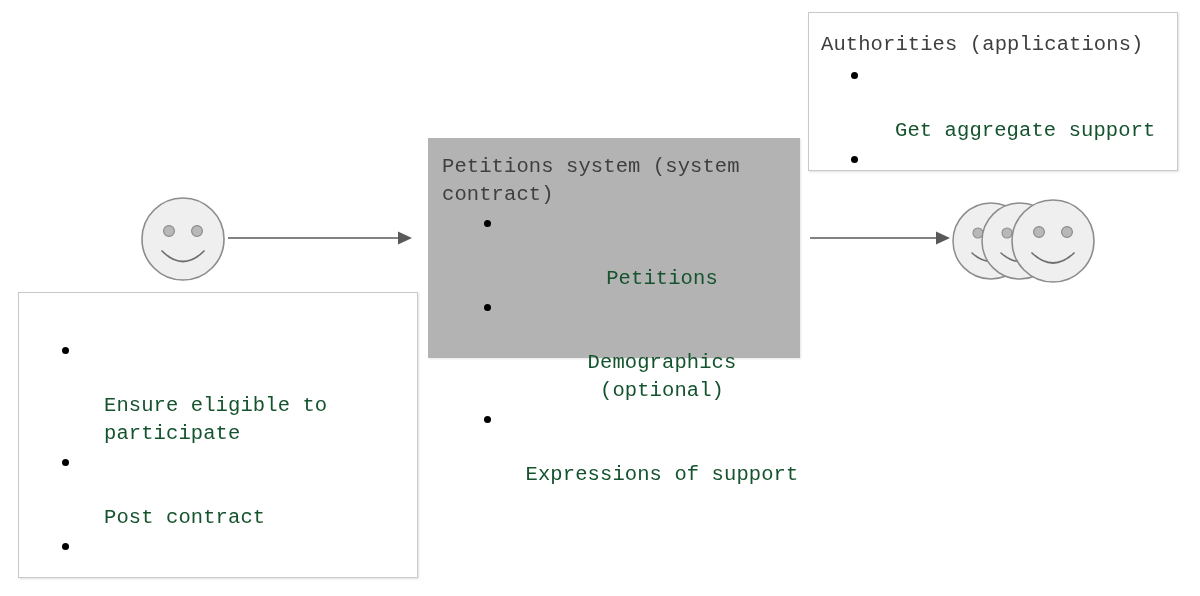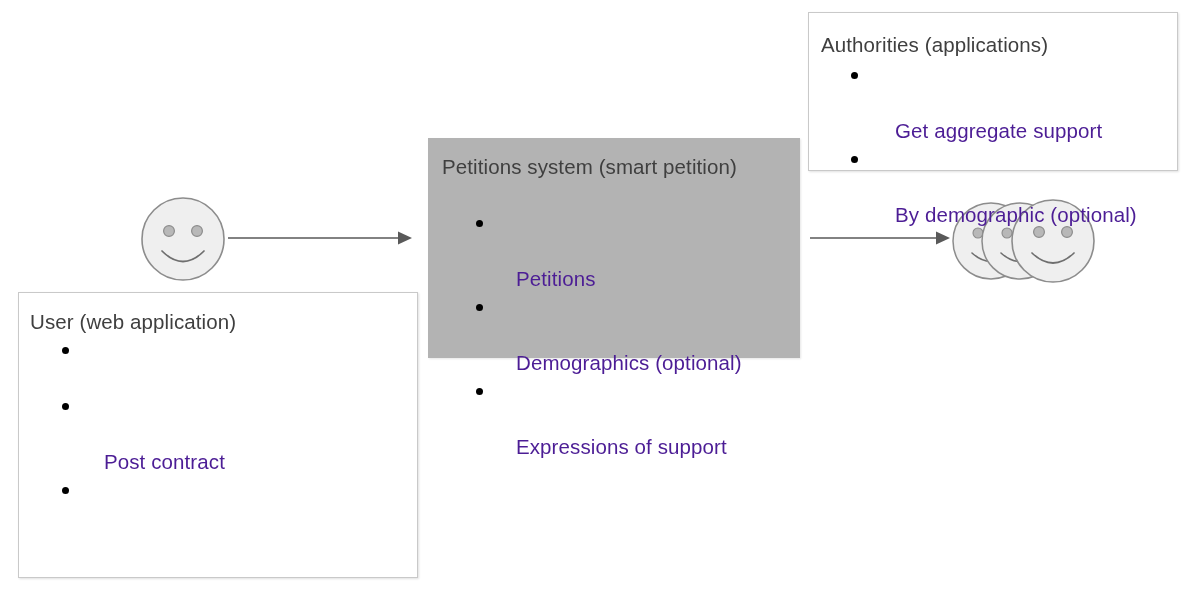--- a/index.html
+++ b/index.html
@@ -21,20 +21,21 @@
     left: 0;
     top: 0;
     width: 1200px;
     height: 596px;
   }
 
   
   .node-box {
     position: absolute;
     box-sizing: border-box;
+    font-family: Liberation Mono, monospace;
   }
   .box-outline {
     border: 1px solid #c9c9c9;
     background: #ffffff;
     box-shadow: 1px 1px 2px rgba(0,0,0,0.12);
   }
   .box-filled {
     background: #b3b3b3;
     border: none;
     box-shadow: 1px 1px 2px rgba(0,0,0,0.10);
@@ -51,21 +52,21 @@
   .bullet-list {
     list-style: none;
     margin: 0;
     padding: 0;
   }
   .bullet-item {
     position: relative;
     font-size: 20.5px;
     line-height: 28px;
     letter-spacing: 0.1px;
-    color: #4c1d95;
+    color: #14532d;
     white-space: pre-line;
   }
   .bullet-item .dot {
     position: absolute;
     width: 7px;
     height: 7px;
     border-radius: 50%;
     background: #000000;
     top: 11px;
   }
@@ -83,21 +84,21 @@
   #user-box .bullet-item .dot { left: 32px; }
 
   
   #petitions-box {
     left: 428px;
     top: 138px;
     width: 372px;
     height: 220px;
   }
   #petitions-box .box-title { position: absolute; left: 14px; top: 15px; width: 310px; }
-  #petitions-box .bullet-list { position: absolute; left: 14px; top: 71px; width: 350px; }
+  #petitions-box .bullet-list { position: absolute; left: 22px; top: 71px; width: 350px; text-align: center; }
   #petitions-box .bullet-item { padding-left: 74px; }
   #petitions-box .bullet-item .dot { left: 34px; }
 
   
   #authorities-box {
     left: 808px;
     top: 12px;
     width: 370px;
     height: 159px;
   }
@@ -133,21 +134,21 @@
   </div>
 
   <div class="arrow-svg" id="arrow-user-to-system">
     <svg width="190" height="24" viewBox="0 0 190 24" xmlns="http://www.w3.org/2000/svg">
       <line x1="0" y1="12" x2="172" y2="12" stroke="#595959" stroke-width="1.6"></line>
       <polygon points="170,5.5 184,12 170,18.5" fill="#595959"></polygon>
     </svg>
   </div>
 
   <div class="node-box box-filled" id="petitions-box">
-    <div class="box-title">Petitions system (smart petition)</div>
+    <div class="box-title">Petitions system (system contract)</div>
     <ul class="bullet-list">
       <li class="bullet-item">
         <span class="dot"></span>
         <span>Petitions</span>
       </li>
       <li class="bullet-item">
         <span class="dot"></span>
         <span>Demographics (optional)</span>
       </li>
       <li class="bullet-item">
@@ -190,30 +191,29 @@
 
   <div class="node-box box-outline" id="authorities-box">
     <div class="box-title">Authorities (applications)</div>
     <ul class="bullet-list">
       <li class="bullet-item">
         <span class="dot"></span>
         <span>Get aggregate support</span>
       </li>
       <li class="bullet-item">
         <span class="dot"></span>
-        <span>By demographic (optional)</span>
       </li>
     </ul>
   </div>
 
   <div class="node-box box-outline" id="user-box">
-    <div class="box-title">User (web application)</div>
     <ul class="bullet-list">
       <li class="bullet-item">
         <span class="dot"></span>
+        <span>Ensure eligible to participate</span>
       </li>
       <li class="bullet-item">
         <span class="dot"></span>
         <span>Post contract</span>
       </li>
       <li class="bullet-item">
         <span class="dot"></span>
       </li>
       <li class="bullet-item">
         

